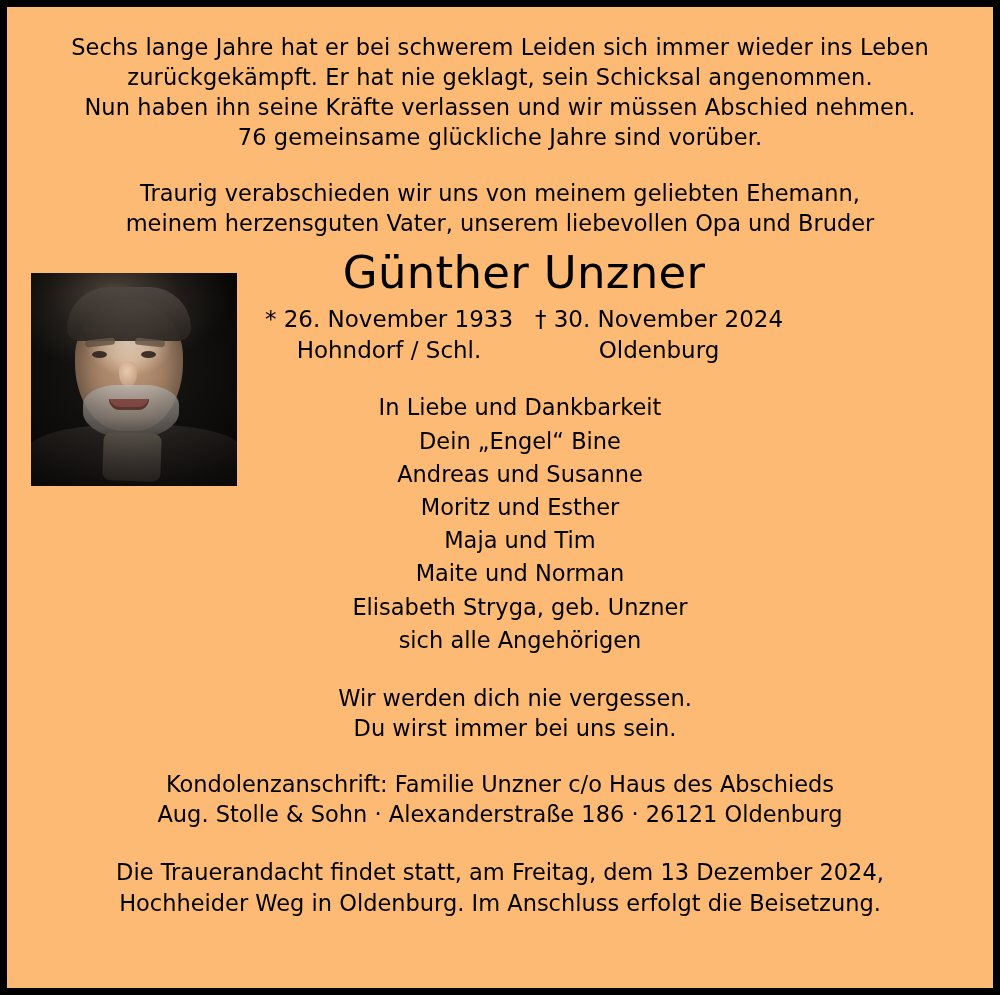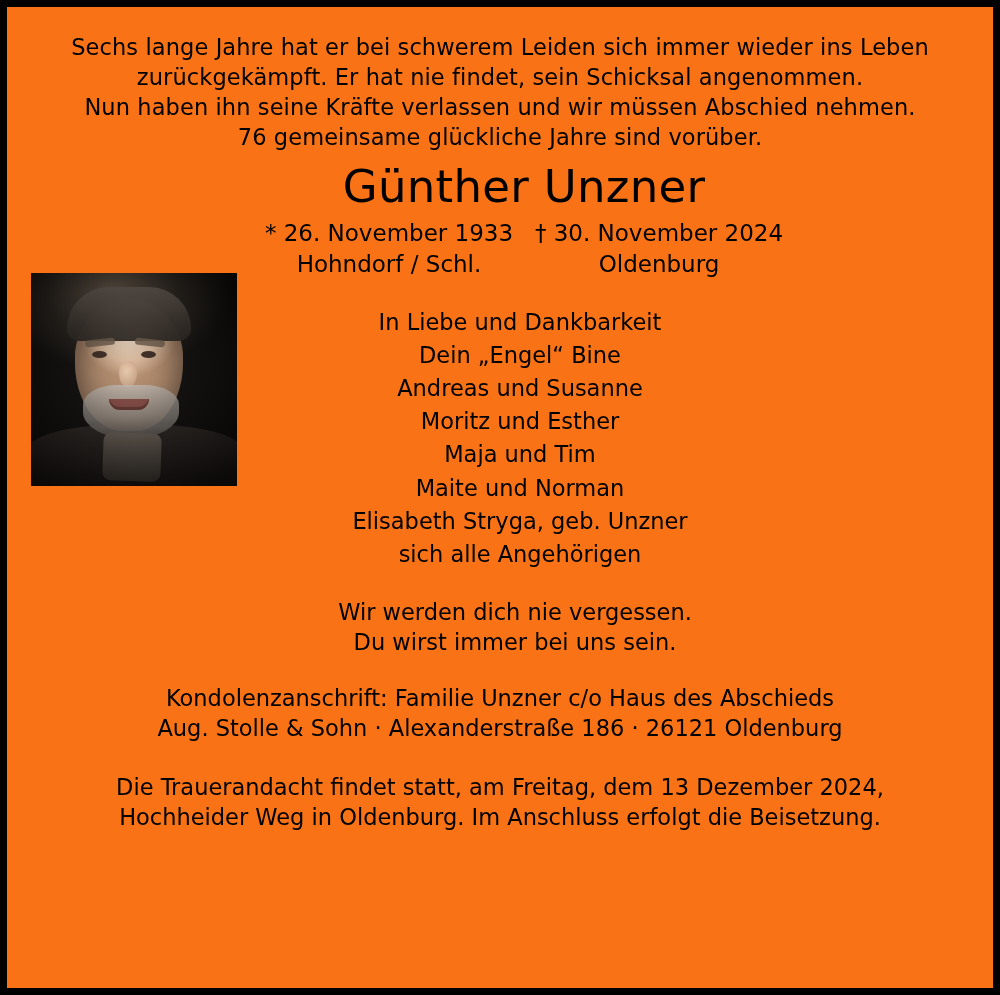--- a/index.html
+++ b/index.html
@@ -11,21 +11,21 @@
     width: 1000px;
     height: 995px;
     font-family: "DejaVu Sans", sans-serif;
     color: #000000;
   }
   .obituary {
     position: relative;
     box-sizing: border-box;
     width: 1000px;
     height: 995px;
-    background: #f97316;
+    background: #fdba74;
     border: 7px solid #000000;
     padding: 18px 40px 14px 40px;
     display: flex;
     flex-direction: column;
     align-items: center;
   }
   .verse {
     text-align: center;
     font-size: 22.5px;
     line-height: 1.33;
@@ -222,25 +222,29 @@
   }
   .service .line { display: block; white-space: nowrap; }
 </style>
 </head>
 <body>
 
 <div class="obituary">
 
   <div class="verse">
     <span class="line">Sechs lange Jahre hat er bei schwerem Leiden sich immer wieder ins Leben</span>
-    <span class="line">zurückgekämpft. Er hat nie findet, sein Schicksal angenommen.</span>
+    <span class="line">zurückgekämpft. Er hat nie geklagt, sein Schicksal angenommen.</span>
     <span class="line">Nun haben ihn seine Kräfte verlassen und wir müssen Abschied nehmen.</span>
     <span class="line">76 gemeinsame glückliche Jahre sind vorüber.</span>
   </div>
 
+  <div class="intro">
+    <span class="line">Traurig verabschieden wir uns von meinem geliebten Ehemann,</span>
+    <span class="line">meinem herzensguten Vater, unserem liebevollen Opa und Bruder</span>
+  </div>
 
   <div class="portrait-wrap">
     <div class="portrait">
       <div class="bg"></div>
       <div class="jacket"></div>
       <div class="face"></div>
       <div class="hair"></div>
       <div class="brow-l"></div>
       <div class="brow-r"></div>
       <div class="eye-l"></div>

